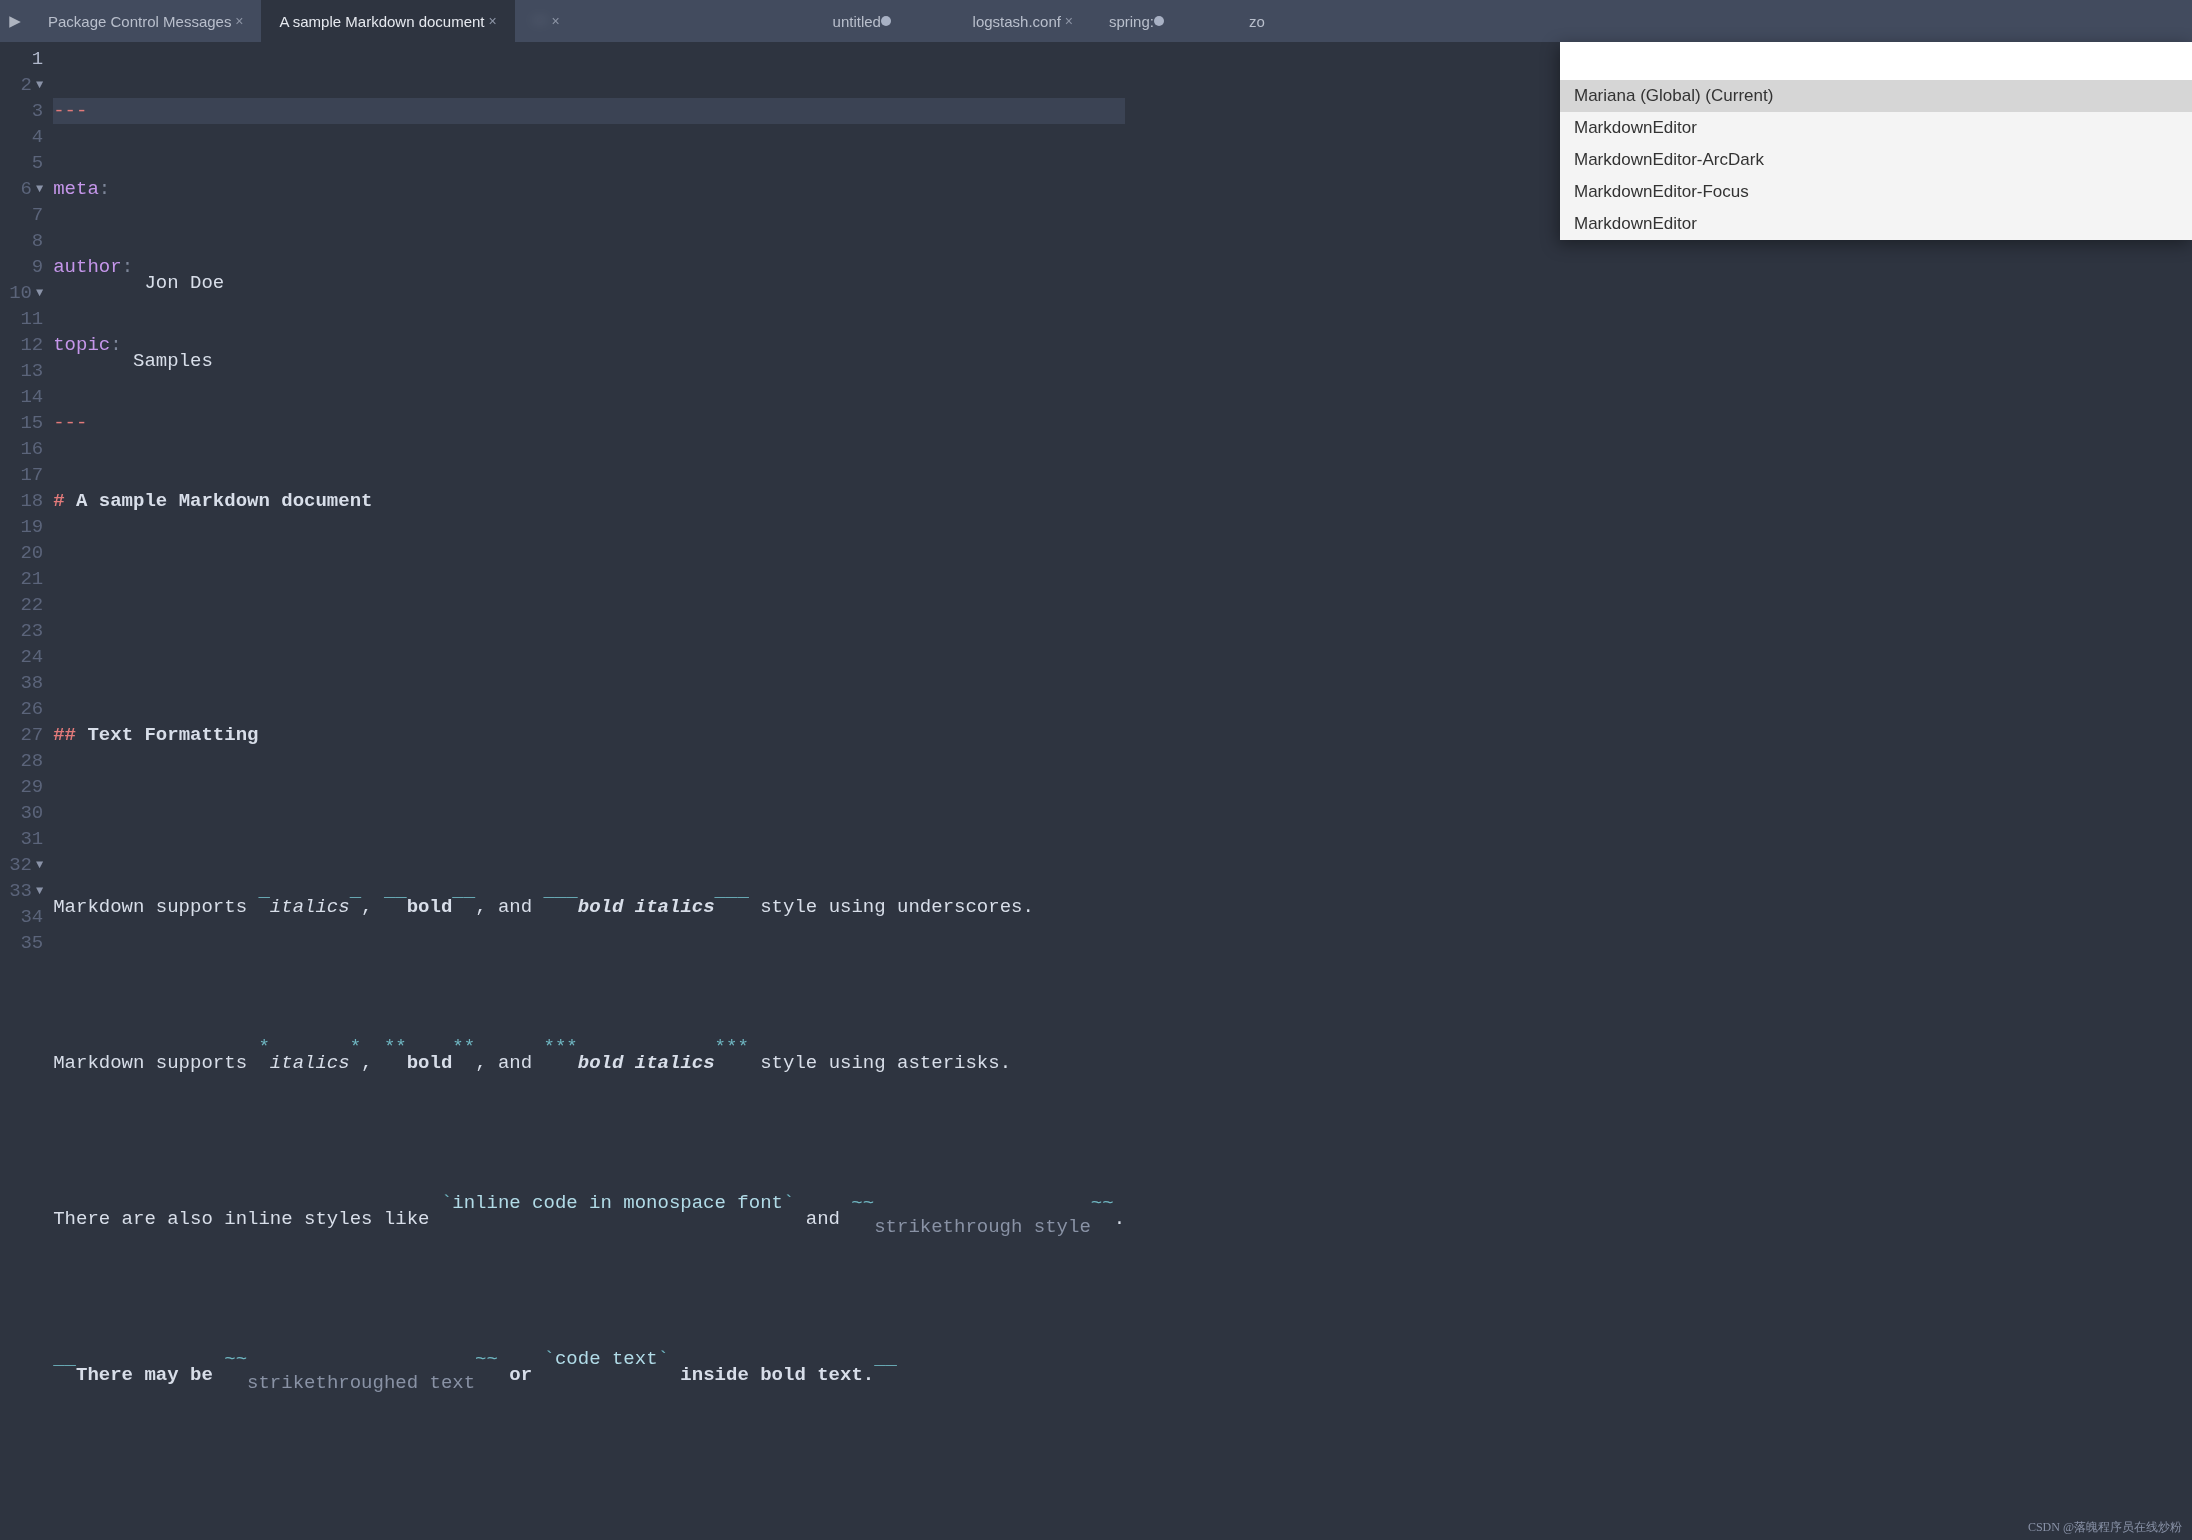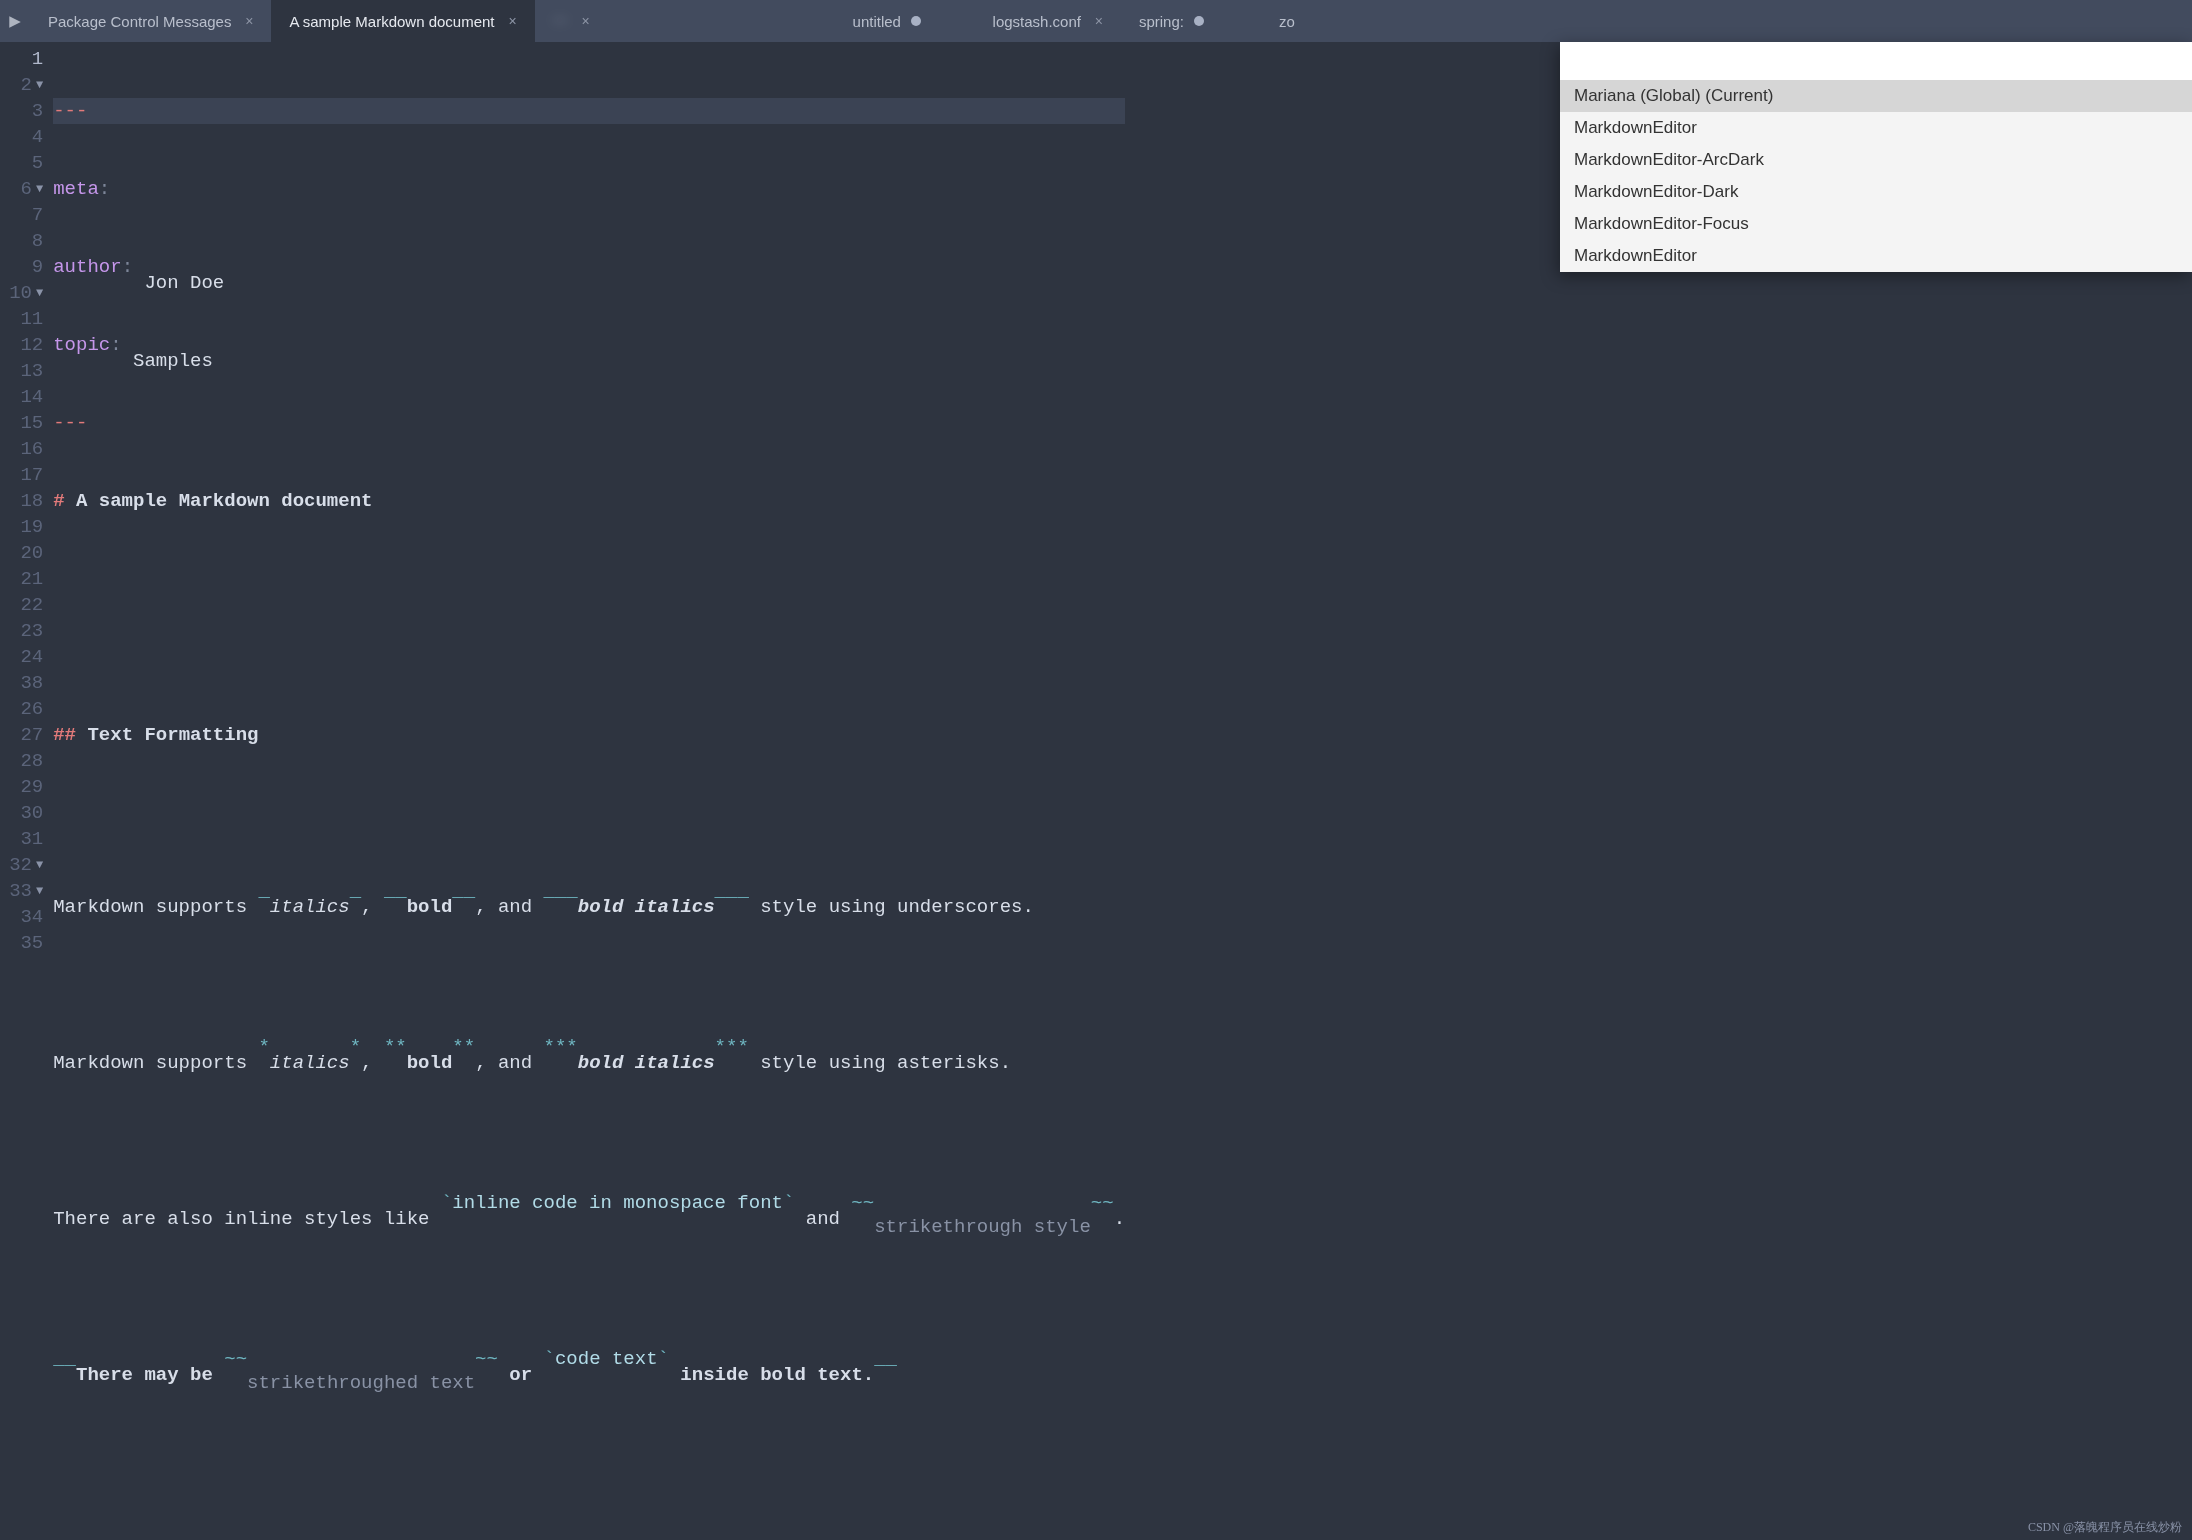--- a/index.html
+++ b/index.html
@@ -31,21 +31,20 @@
   align-items: center;
   justify-content: center;
   color: #aeb4c0;
   background: #424b5e;
   cursor: pointer;
 }
 .tab {
   display: flex;
   align-items: center;
   padding: 0 14px 0 18px;
-  gap: 10px;
   cursor: pointer;
   white-space: nowrap;
   max-width: 315px;
 }
 .tab.active {
   background: #2e3440;
   color: #e6e9ef;
 }
 .tab .close {
   color: #8d95a6;
@@ -322,19 +321,18 @@
     
   </div>
 </div>
 
 <div class="palette">
   <input type="text" value="" style="">
   <div id="palette-opts">
       <div class="opt sel">Mariana (Global) (Current)</div>
       <div class="opt">MarkdownEditor</div>
       <div class="opt">MarkdownEditor-ArcDark</div>
-      <div class="opt">MarkdownEditor-Dark</div>
       <div class="opt">MarkdownEditor-Focus</div>
       <div class="opt">MarkdownEditor</div>
     </div>
 </div>
 
 <div class="watermark">CSDN @落魄程序员在线炒粉</div>
 
 </body></html>

